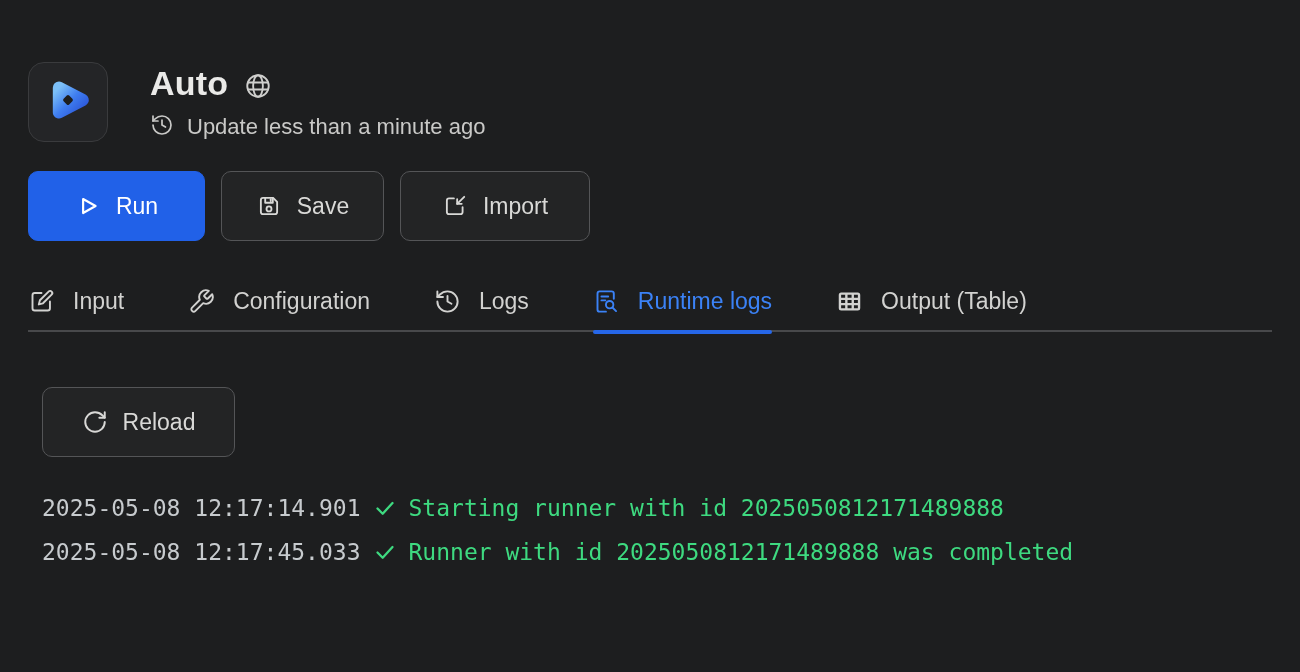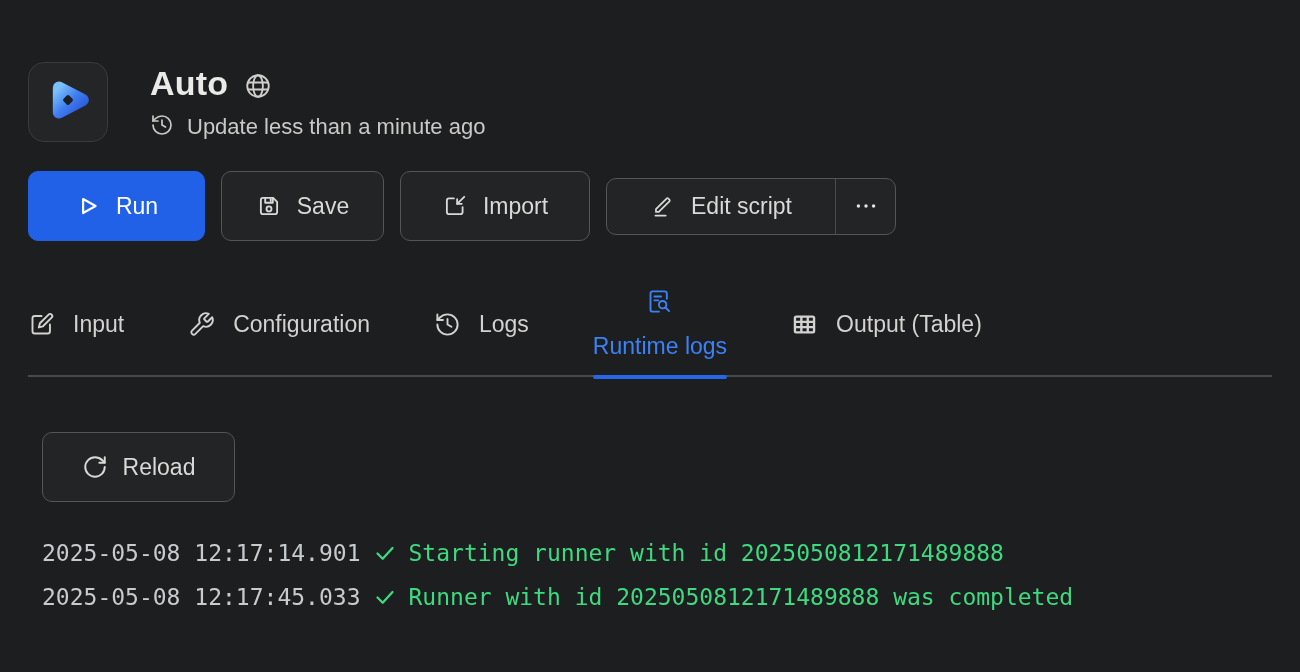--- a/index.html
+++ b/index.html
@@ -62,21 +62,21 @@
   .tabs {
     display: flex; align-items: center; gap: 64px;
     margin-top: 47px; padding-bottom: 15px;
     border-bottom: 2px solid #48494b;
   }
   .tab {
     position: relative; display: inline-flex; align-items: center; gap: 18px;
     font-size: 23px; color: #d2d2d0; cursor: pointer; white-space: nowrap;
   }
   .tab svg { display: block; }
-  .tab.active { color: #3b82f6; flex-direction: column; }
+  .tab.active { color: #3b82f6; }
   .tab.active::after {
     content: ""; position: absolute; left: 0; right: 0; bottom: -19px;
     height: 4px; background: #2667e9; border-radius: 2px;
   }
 
   
   .content { padding-top: 55px; }
   .btn-reload { width: 193px; margin-left: 14px; text-align: right; }
   .log-lines { margin-top: 29px; margin-left: 14px; }
   .log-line {
@@ -163,40 +163,20 @@
       <span>
         <svg width="26" height="26" viewBox="0 0 24 24" fill="none" stroke="#d9d9d7" stroke-width="1.7" stroke-linecap="round" stroke-linejoin="round">
           <path d="M11 5H6.5a2 2 0 0 0-2 2v10.5a2 2 0 0 0 2 2H17a2 2 0 0 0 2-2V13"></path>
           <path d="M20.5 3.5 L14 10"></path>
           <path d="M14 5.8V10h4.2"></path>
         </svg>
       </span>
       <span>Import</span>
     </button>
 
-    <div class="btn-group">
-      <button class="btn btn-edit">
-        <span>
-          <svg width="26" height="26" viewBox="0 0 24 24" fill="none" stroke="#d9d9d7" stroke-width="1.6" stroke-linecap="round" stroke-linejoin="round">
-            <path d="M5.5 17.5v-2.6L15.3 5.1a1.1 1.1 0 0 1 1.6 0l1 1a1.1 1.1 0 0 1 0 1.6L8.1 17.5Z"></path>
-            <path d="M5 20.8h9.5"></path>
-          </svg>
-        </span>
-        <span>Edit script</span>
-      </button>
-      <button class="btn btn-more">
-        <span>
-          <svg width="26" height="26" viewBox="0 0 24 24" fill="#e3e3e1">
-            <circle cx="5" cy="12" r="1.6"></circle>
-              <circle cx="12" cy="12" r="1.6"></circle>
-              <circle cx="19" cy="12" r="1.6"></circle>
-          </svg>
-        </span>
-      </button>
-    </div>
   </div>
 
   
   <div class="tabs">
     <div class="tab">
       <span>
         <svg width="27" height="27" viewBox="0 0 24 24" fill="none" stroke="#d2d2d0" stroke-width="1.7" stroke-linecap="round" stroke-linejoin="round">
           <path d="M12 4.5H6a2 2 0 0 0-2 2V18a2 2 0 0 0 2 2h11.5a2 2 0 0 0 2-2v-6"></path>
           <path d="M18.3 3.2a1.9 1.9 0 0 1 2.7 2.7L13.3 13.6l-3.7 1 1-3.7Z"></path>
         </svg>

